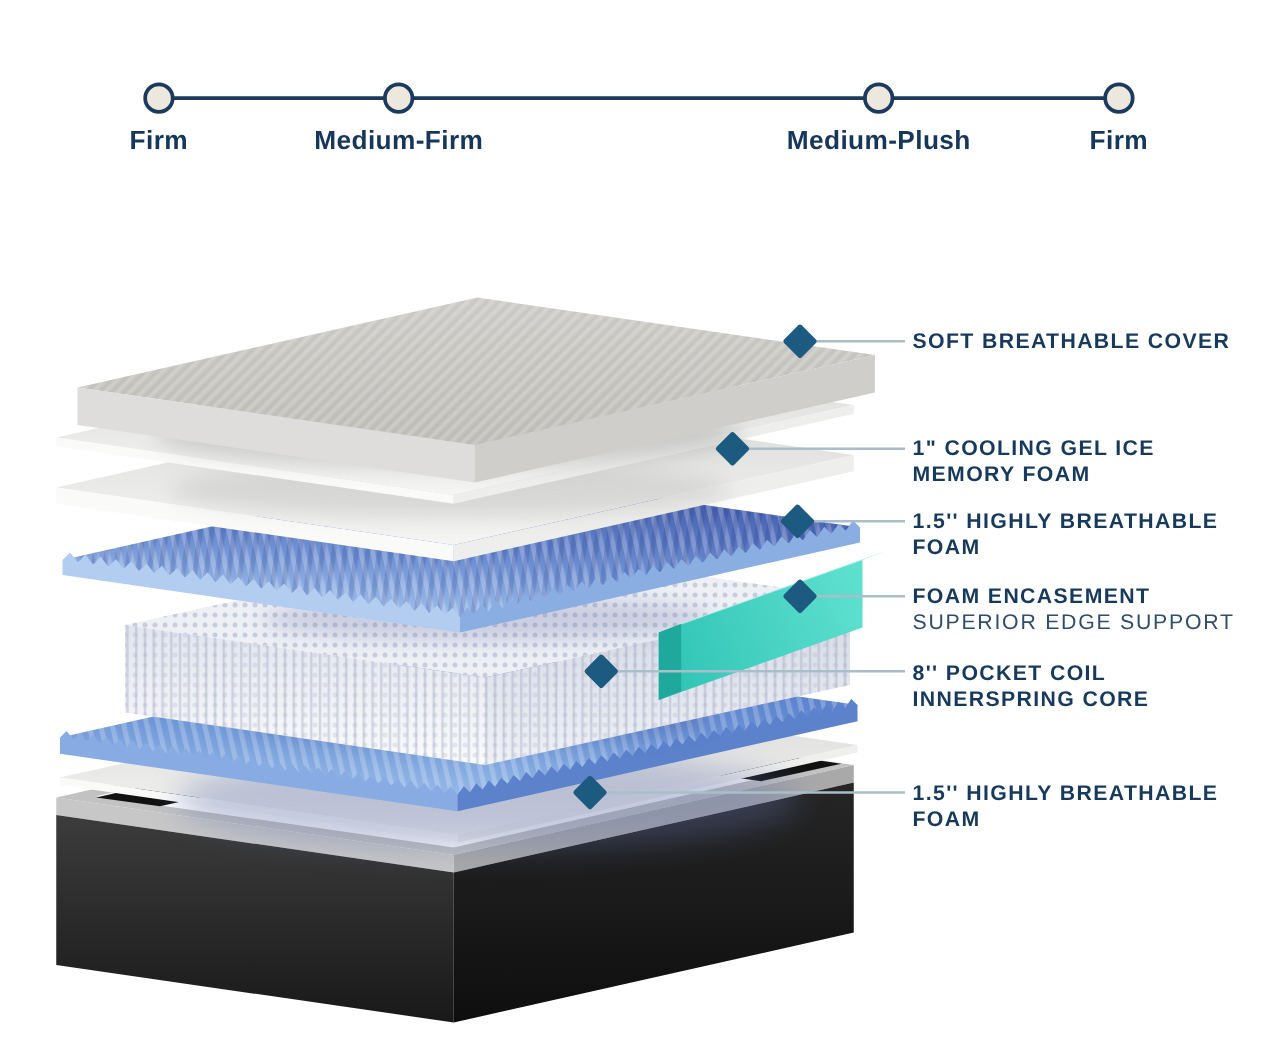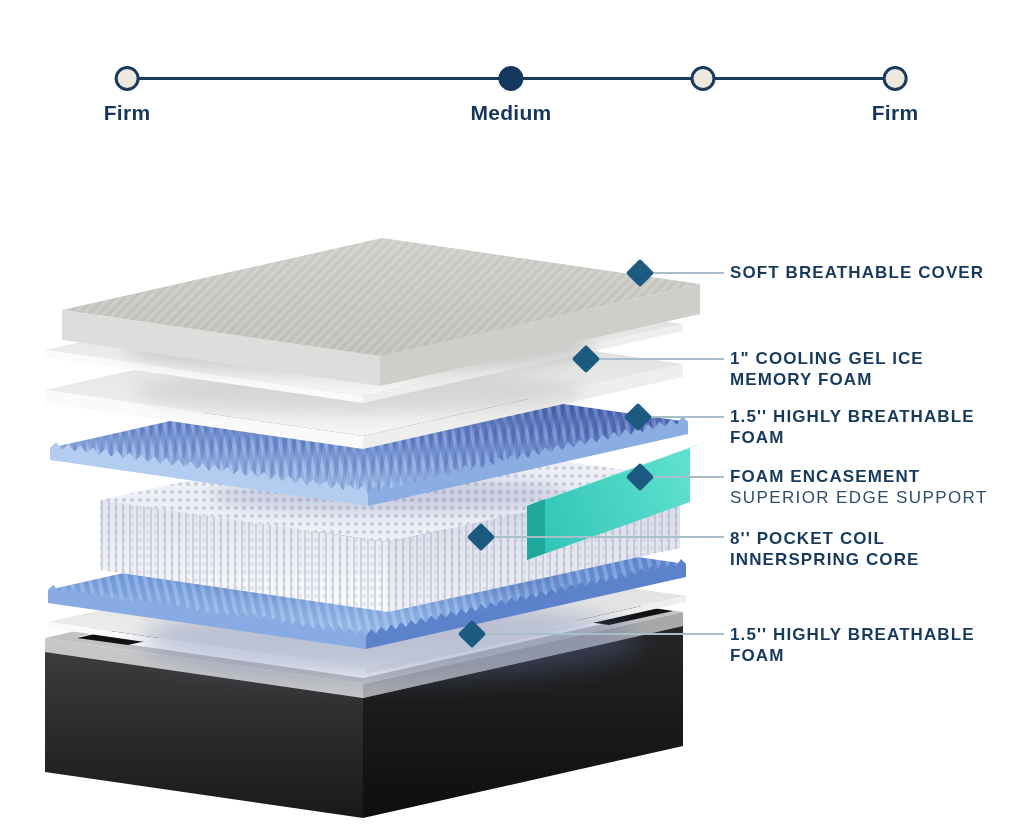--- a/index.html
+++ b/index.html
@@ -32,26 +32,27 @@
 </head>
 <body>
 
 <div class="scale">
   <div class="scale-line"></div>
 
   <div class="stop" style="left:127px">
     <div class="dot"></div>
     <div class="stop-label">Firm</div>
   </div>
-  <div class="stop selected" style="left:511px">
-    <div class="dot"></div>
-    <div class="stop-label">Medium</div>
+  <div class="stop" style="left:319px">
+    <div class="dot"></div>
+    <div class="stop-label">Medium-Firm</div>
   </div>
   <div class="stop" style="left:703px">
     <div class="dot"></div>
+    <div class="stop-label">Medium-Plush</div>
   </div>
   <div class="stop" style="left:895px">
     <div class="dot"></div>
     <div class="stop-label">Firm</div>
   </div>
 </div>
 
 <svg width="1024" height="830" viewBox="0 0 1024 830">
   <defs>
     <filter id="b8" x="-60%" y="-60%" width="220%" height="220%">

